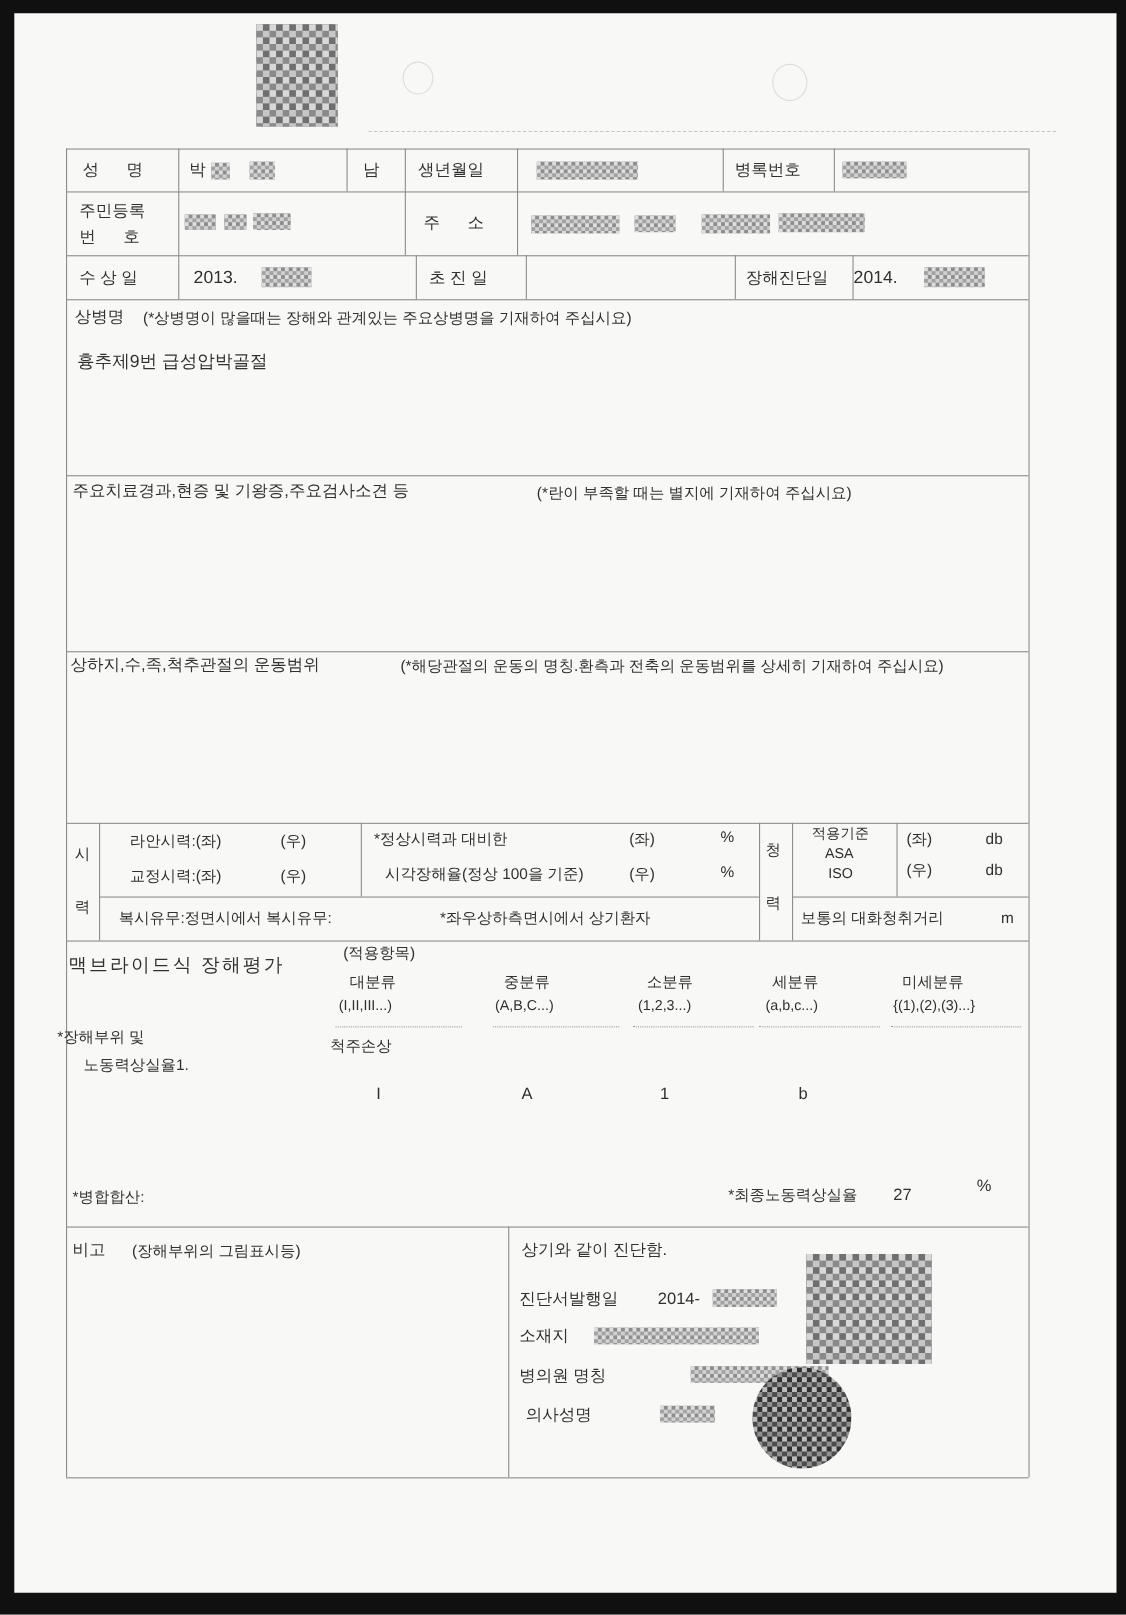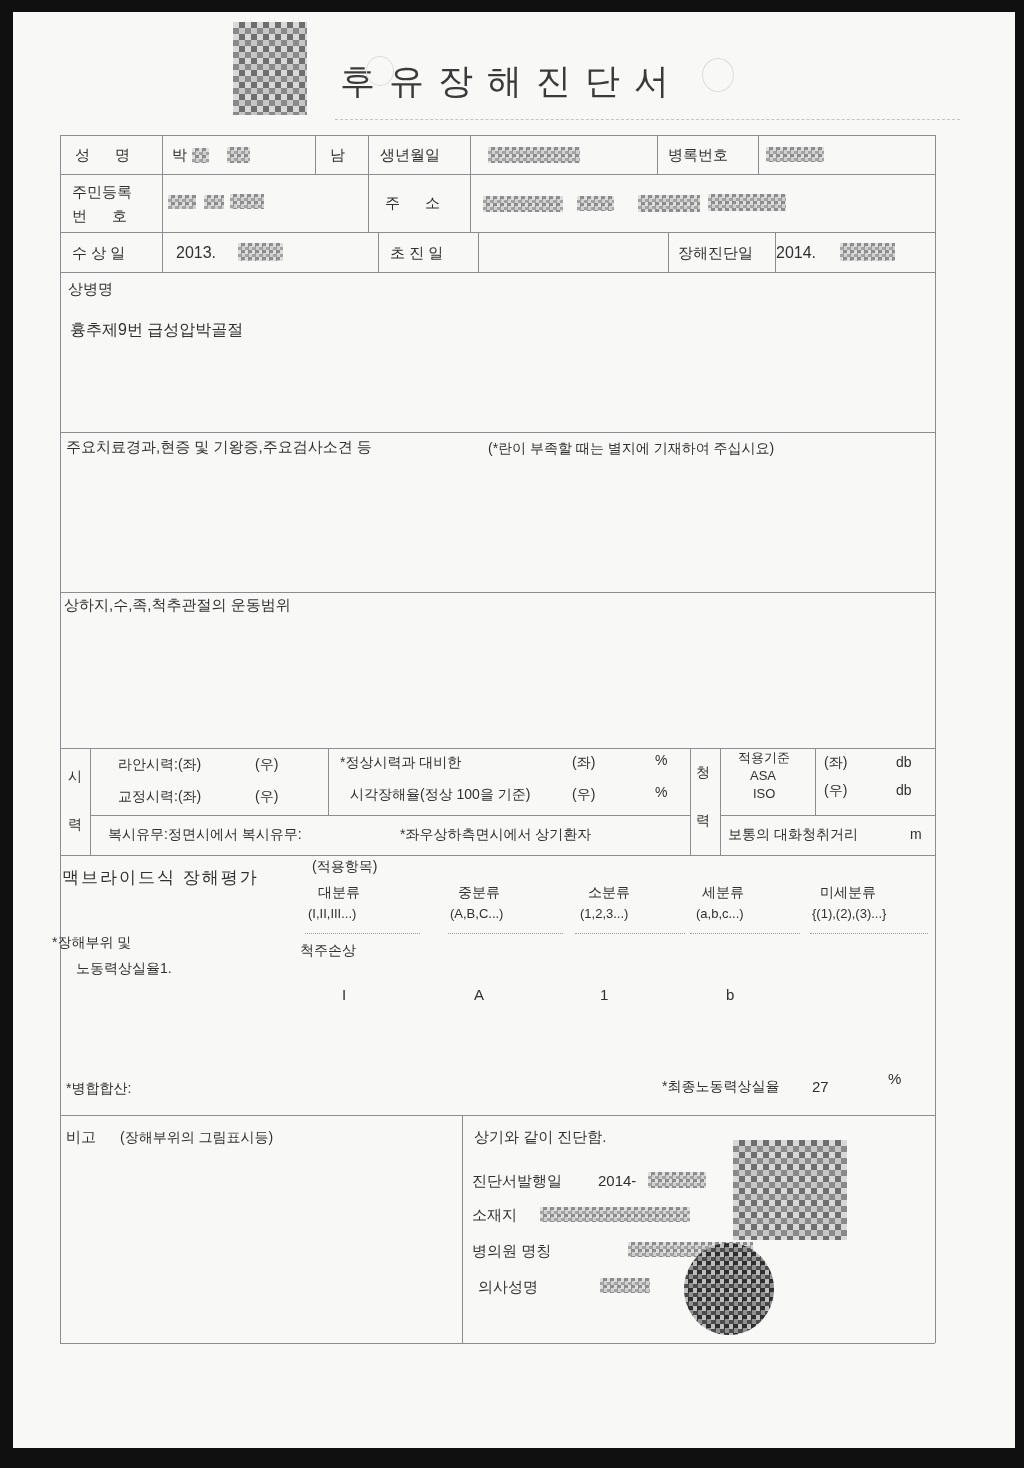--- a/index.html
+++ b/index.html
@@ -69,21 +69,20 @@
     background-position:0 0,3px 4px;
   }
   .dotline{position:absolute;height:0;border-top:1px dotted #9c9c9c;}
 </style>
 </head>
 <body>
 
 <div class="sheet">
 
   <div class="px-stamp" style="left:233px;top:22px;width:74px;height:93px;"></div>
-  <div class="title">후유장해진단서</div>
   <div class="title-rule"></div>
   <div class="hole" style="left:366px;top:56px;width:26px;height:28px;"></div>
   <div class="hole" style="left:702px;top:58px;width:30px;height:32px;"></div>
 
   <i class="hl" style="left:60px;top:135px;width:875px;"></i>
   <i class="hl" style="left:60px;top:174px;width:875px;"></i>
   <i class="hl" style="left:60px;top:232px;width:875px;"></i>
   <i class="hl" style="left:60px;top:272px;width:875px;"></i>
   <i class="hl" style="left:60px;top:432px;width:875px;"></i>
   <i class="hl" style="left:60px;top:592px;width:875px;"></i>
@@ -139,26 +138,28 @@
 
   <div class="t" style="left:72px;top:244px;">수 상 일</div>
   <div class="t f16" style="left:176px;top:243px;">2013.</div>
   <div class="px" style="left:238px;top:243px;width:45px;height:18px;"></div>
   <div class="t" style="left:390px;top:244px;">초 진 일</div>
   <div class="t" style="left:678px;top:244px;">장해진단일</div>
   <div class="t f16" style="left:776px;top:243px;">2014.</div>
   <div class="px" style="left:840px;top:243px;width:55px;height:18px;"></div>
 
   <div class="t" style="left:68px;top:280px;">상병명</div>
+  <div class="t f14" style="left:130px;top:281px;">(*상병명이 많을때는 장해와 관계있는 주요상병명을 기재하여 주십시요)</div>
   <div class="t f16" style="left:70px;top:320px;">흉추제9번 급성압박골절</div>
 
   <div class="t" style="left:66px;top:438px;">주요치료경과,현증 및 기왕증,주요검사소견 등</div>
   <div class="t f14" style="left:488px;top:440px;">(*란이 부족할 때는 별지에 기재하여 주십시요)</div>
 
   <div class="t" style="left:64px;top:596px;">상하지,수,족,척추관절의 운동범위</div>
+  <div class="t f14" style="left:364px;top:597px;">(*해당관절의 운동의 명칭.환측과 전축의 운동범위를 상세히 기재하여 주십시요)</div>
 
   <div class="t f14" style="left:68px;top:768px;">시</div>
   <div class="t f14" style="left:68px;top:816px;">력</div>
   <div class="t f14" style="left:118px;top:756px;">라안시력:(좌)</div>
   <div class="t f14" style="left:255px;top:756px;">(우)</div>
   <div class="t f14" style="left:118px;top:788px;">교정시력:(좌)</div>
   <div class="t f14" style="left:255px;top:788px;">(우)</div>
   <div class="t f14" style="left:340px;top:754px;">*정상시력과 대비한</div>
   <div class="t f14" style="left:350px;top:786px;">시각장해율(정상 100을 기준)</div>
   <div class="t f14" style="left:572px;top:754px;">(좌)</div>

